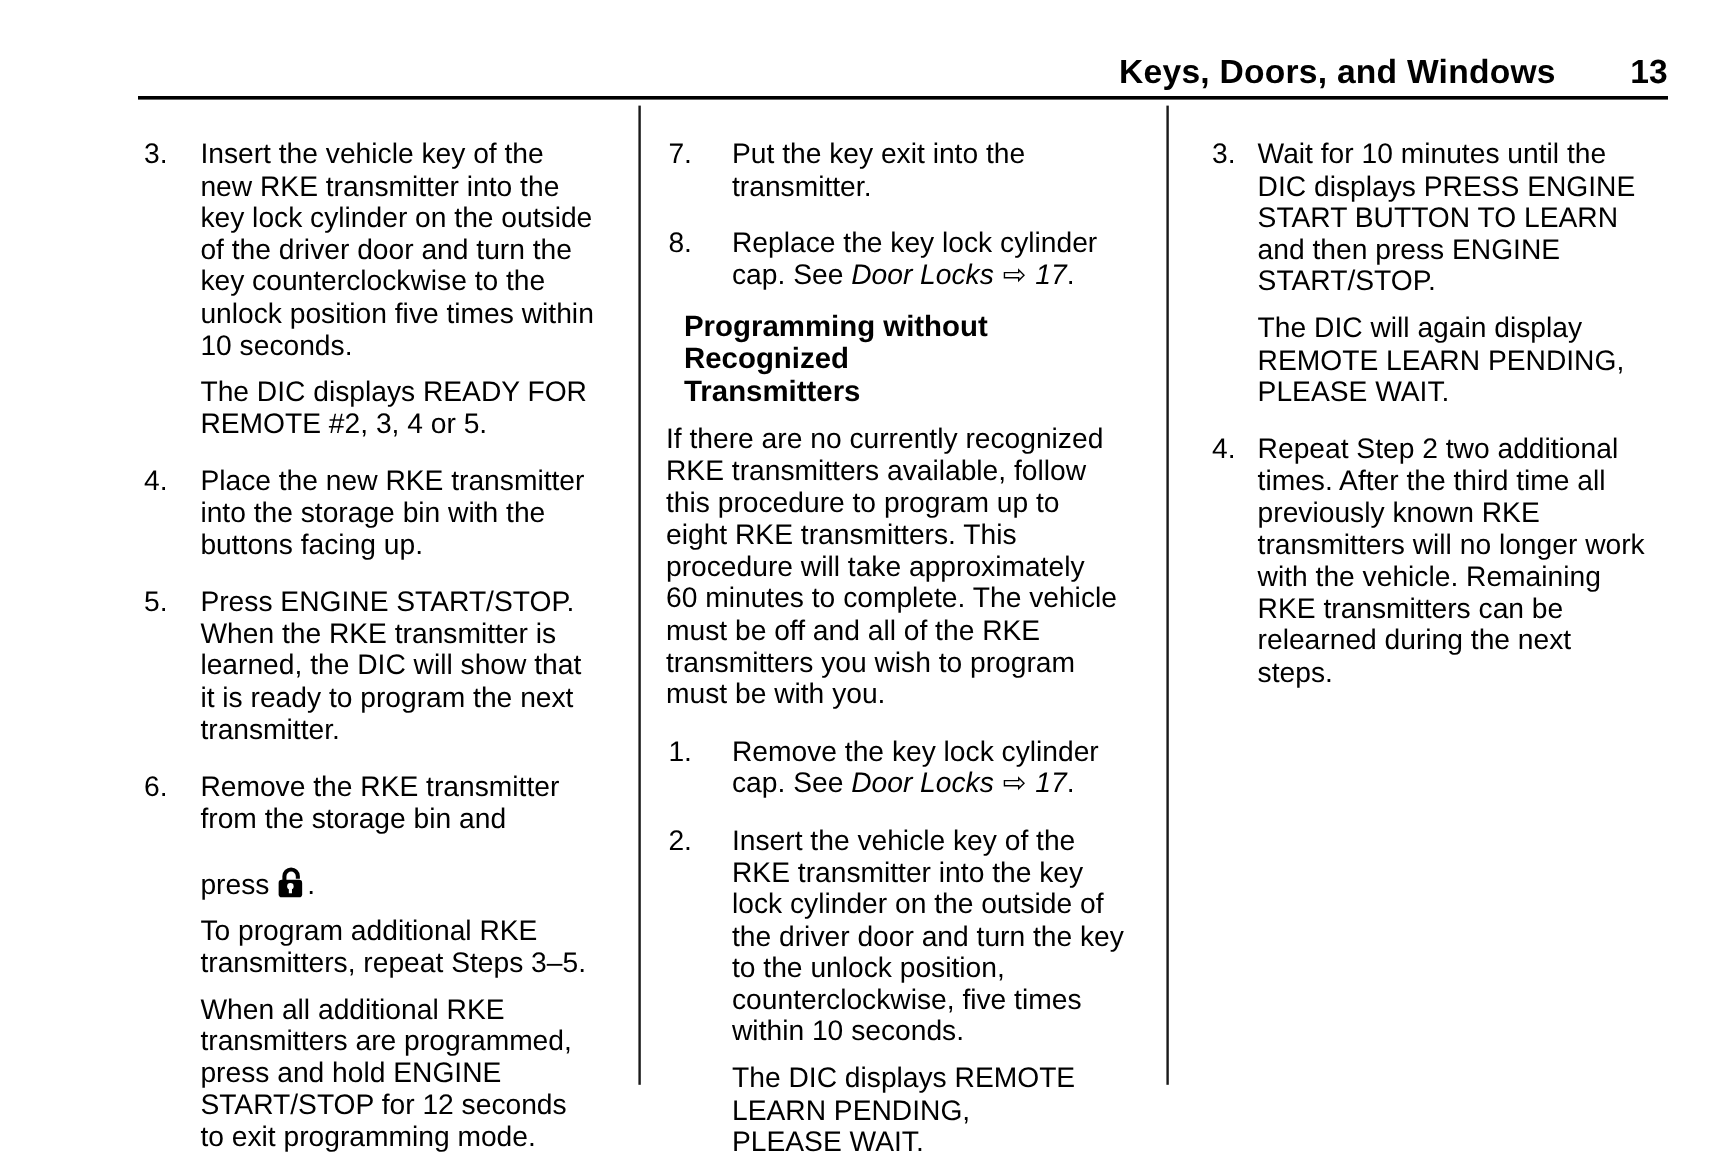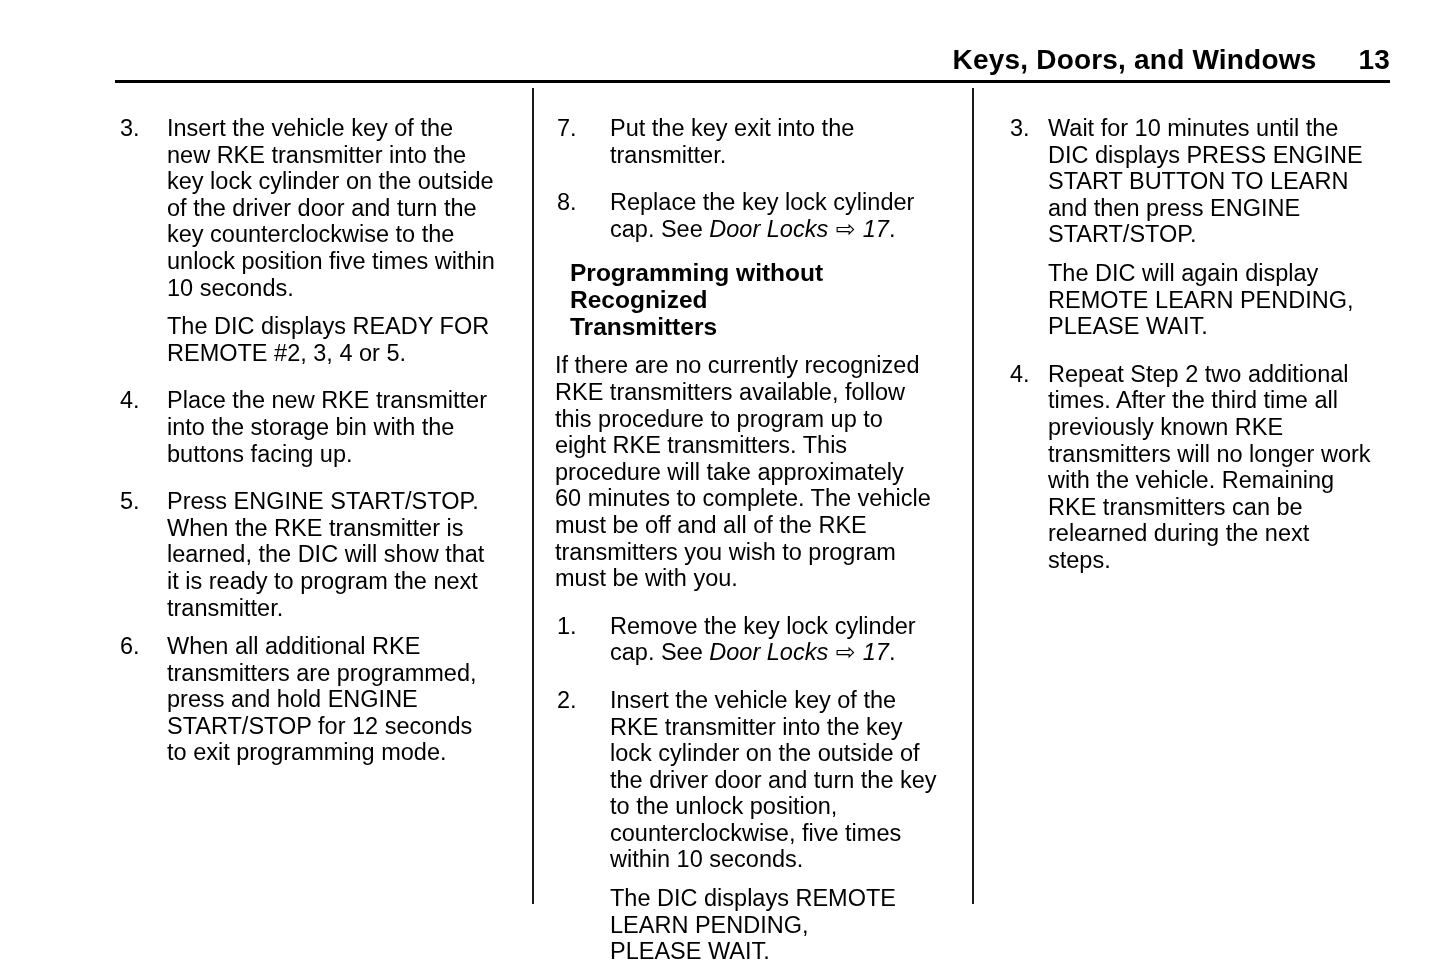--- a/index.html
+++ b/index.html
@@ -12,21 +12,21 @@
     font-family: "Liberation Sans", sans-serif;
     overflow: hidden;
   }
   
   .hdr {
     position: absolute;
     top: 44px;
     right: 55px;
     display: flex;
     align-items: baseline;
-    gap: 42px;
+    gap: 62px;
     font-weight: bold;
     font-size: 28px;
     letter-spacing: 0.2px;
   }
   .hdr h1 { margin: 0; font-size: 28px; display: inline; font-weight: bold; }
   .hdr .pgnum { font-size: 28px; }
   .rule {
     position: absolute;
     left: 115px;
     top: 80px;
@@ -121,21 +121,33 @@
       <div class="li">
         <span class="num">5.</span>
         <div class="body"><span>Press ENGINE START/STOP.
 When the RKE transmitter is
 learned, the DIC will show that
 it is ready to program the next
 transmitter.</span></div>
       </div>
       <div class="li">
         <span class="num">6.</span>
-      </div>
+        <div class="body"><span>Remove the RKE transmitter
+from the storage bin and
+press </span><span class="icon-unlock">
+    <svg viewBox="0 0 25 27" width="25" height="27" xmlns="http://www.w3.org/2000/svg" aria-hidden="true">
+      <path d="M6 12 V8.2 a5.6 5.6 0 0 1 11.2 0 V10.2" fill="none" stroke="#000" stroke-width="3.4"></path>
+      <rect x="1.2" y="11.2" width="19.6" height="14.6" rx="2.6" fill="#000"></rect>
+      <circle cx="11" cy="16.6" r="2.7" fill="#fff"></circle>
+      <rect x="9.7" y="17" width="2.6" height="5.4" fill="#fff"></rect>
+    </svg>
+  </span><span>.</span></div>
+      </div>
+      <p class="para indent"><span>To program additional RKE
+transmitters, repeat Steps 3–5.</span></p>
       <p class="para indent"><span>When all additional RKE
 transmitters are programmed,
 press and hold ENGINE
 START/STOP for 12 seconds
 to exit programming mode.</span></p>
     </section>
   <section class="col c2">
       <div class="li">
         <span class="num">7.</span>
         <div class="body"><span>Put the key exit into the

